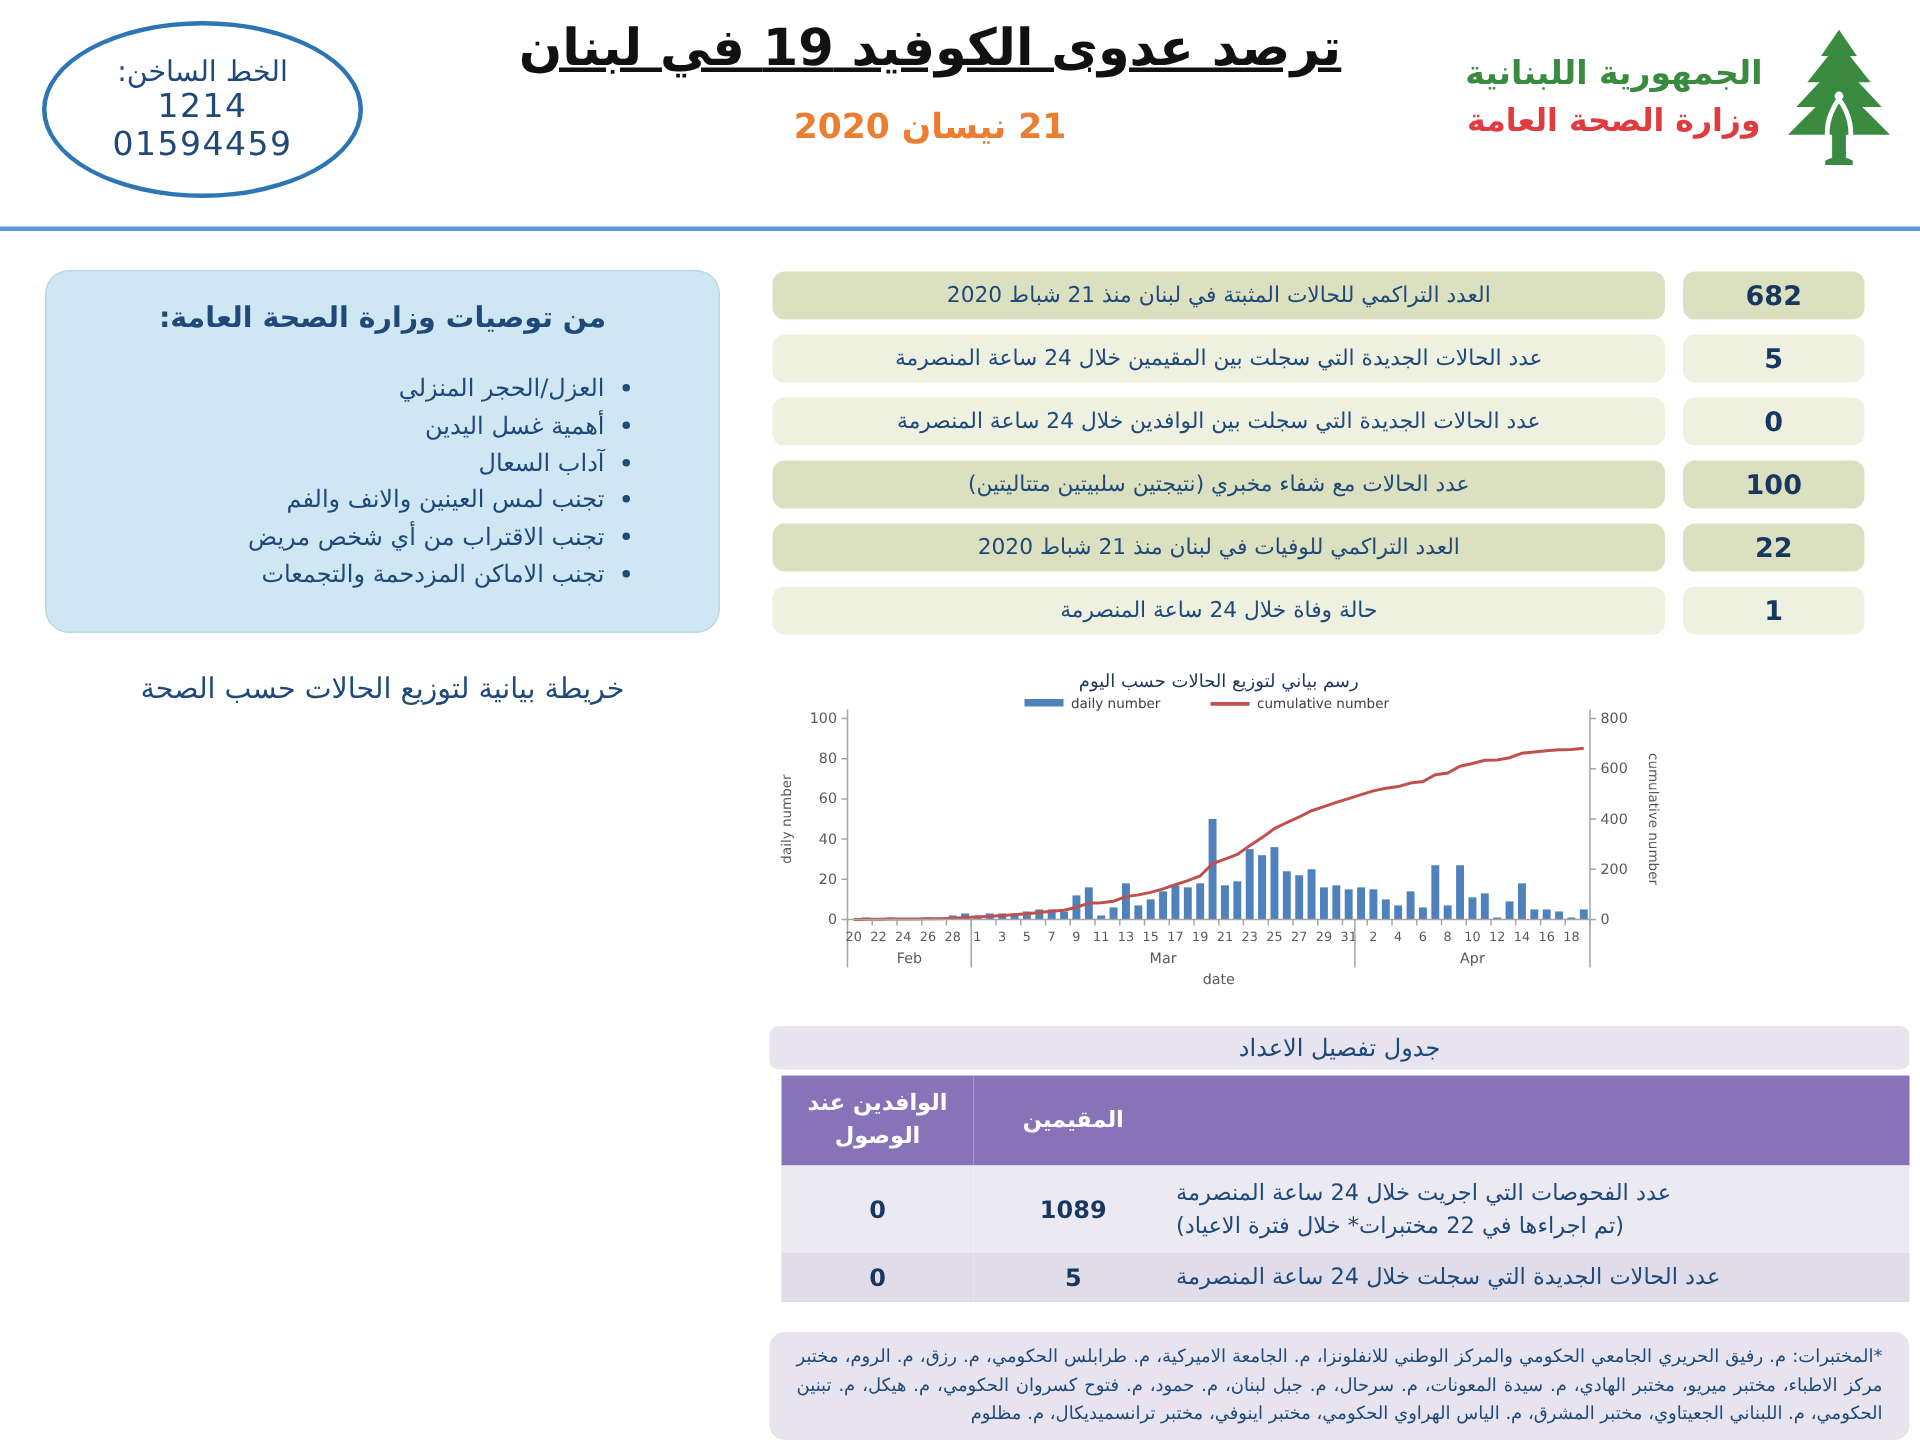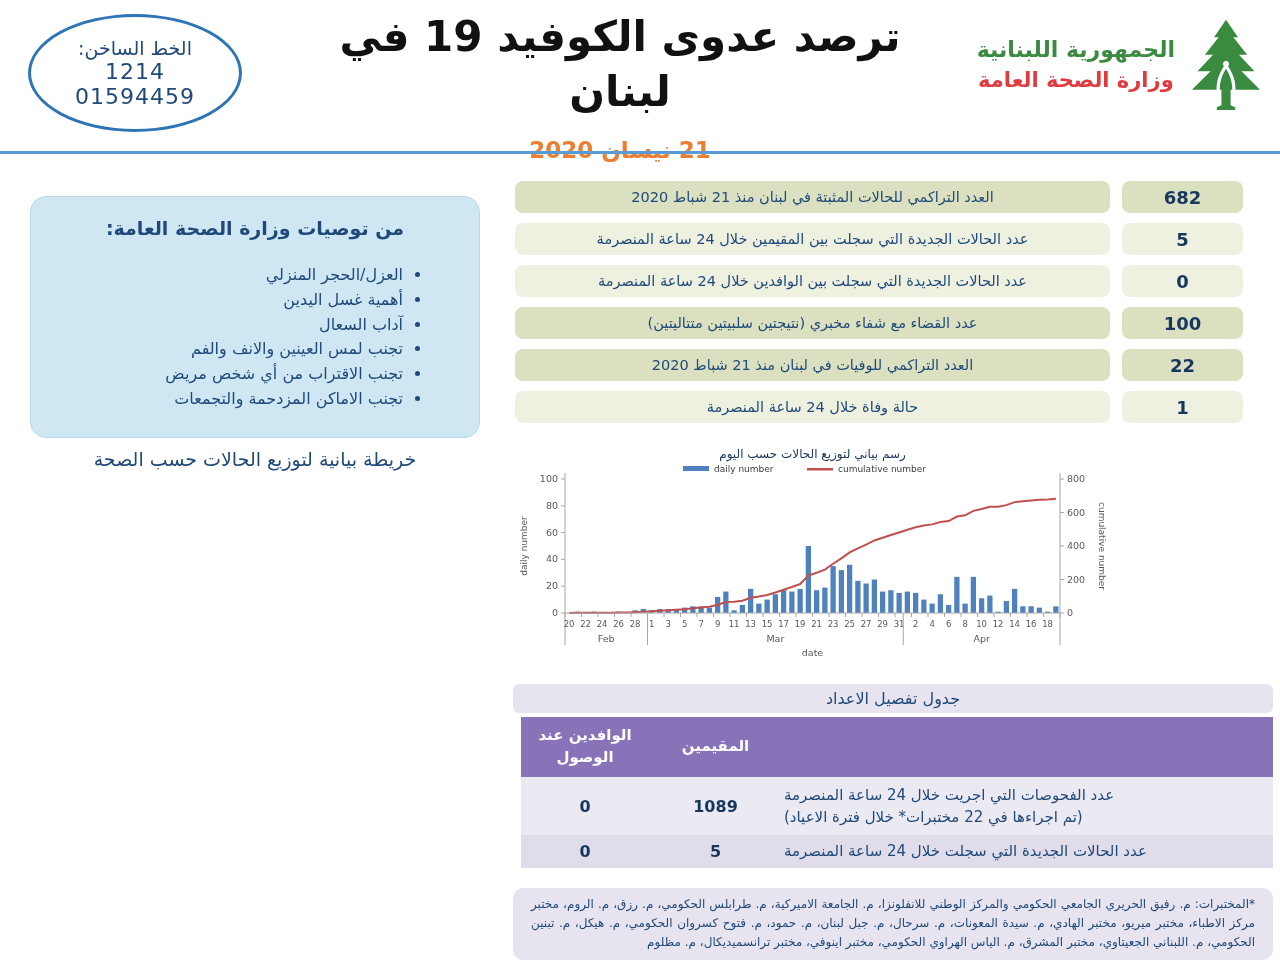--- a/index.html
+++ b/index.html
@@ -7,33 +7,33 @@
 
   
   .hotline { position:absolute; left:28px; top:14px; width:214px; height:118px;
     border:3px solid var(--oval-border,#2e75b6); border-radius:50%;
     display:flex; flex-direction:column; align-items:center; justify-content:center;
     color:var(--navy,#1f4979); text-align:center; }
   .hotline .lbl { font-size:19px; }
   .hotline .num { font-size:22px; letter-spacing:1px; }
 
   .title-block { position:absolute; left:300px; top:10px; width:640px; text-align:center; }
-  .title-block h1 { font-size:42px; font-weight:600; color:#111; direction:rtl; line-height:1.3; }
+  .title-block h1 { font-size:34px; font-weight:600; color:#111; direction:rtl; line-height:1.3;text-decoration:underline; }
   .title-block .rdate { margin-top:18px; font-size:23px; font-weight:bold; color:var(--orange,#ed7d31); direction:rtl; }
 
   .logo { position:absolute; left:950px; top:18px; width:315px; display:flex; align-items:center; justify-content:flex-end; gap:12px; }
   .logo-text { text-align:center; direction:rtl; }
   .logo-text .l1 { color:var(--green-logo,#3a8a40); font-size:22px; font-weight:bold; letter-spacing:1px; }
   .logo-text .l2 { color:var(--red-logo,#e03c3f); font-size:21px; font-weight:bold; letter-spacing:1px; margin-top:6px; }
   .cedar { width:78px; height:92px; }
 
   .header-rule { position:absolute; left:0; top:151px; width:1280px; height:3px; background:var(--rule,#5b9bd5); }
 
   
-  .reco-box { position:absolute; left:30px; top:196px; width:450px; height:242px;
+  .reco-box { position:absolute; left:30px; top:180px; width:450px; height:242px;
     background:var(--reco-bg,#cfe7f3); border:1px solid var(--reco-border,#b7d9ea); border-radius:16px;
     color:var(--navy,#1f4979); direction:rtl; padding:16px 28px; }
   .reco-box .rtitle { text-align:center; font-weight:bold; font-size:19px; margin-top:4px; }
   .reco-box ul { margin-top:24px; padding-right:48px; list-style:disc; font-size:16px; line-height:1.55; }
 
   .map-link { position:absolute; left:30px; top:448px; width:450px; text-align:center;
     color:var(--navy,#1f4979); font-size:19px; direction:rtl; cursor:pointer; }
 
   
   .stats { position:absolute; left:515px; top:181px; width:728px; display:flex; flex-direction:column; gap:10px; direction:rtl; }
@@ -124,21 +124,21 @@
   <div class="stat-row light">
     <div class="stat-num">5</div>
     <div class="stat-label">عدد الحالات الجديدة التي سجلت بين المقيمين خلال 24 ساعة المنصرمة</div>
   </div>
   <div class="stat-row light">
     <div class="stat-num">0</div>
     <div class="stat-label">عدد الحالات الجديدة التي سجلت بين الوافدين خلال 24 ساعة المنصرمة</div>
   </div>
   <div class="stat-row dark">
     <div class="stat-num">100</div>
-    <div class="stat-label">عدد القضاء مع شفاء مخبري (نتيجتين سلبيتين متتاليتين)</div>
+    <div class="stat-label">عدد الحالات مع شفاء مخبري (نتيجتين سلبيتين متتاليتين)</div>
   </div>
   <div class="stat-row dark">
     <div class="stat-num">22</div>
     <div class="stat-label">العدد التراكمي للوفيات في لبنان منذ 21 شباط 2020</div>
   </div>
   <div class="stat-row light">
     <div class="stat-num">1</div>
     <div class="stat-label">حالة وفاة خلال 24 ساعة المنصرمة</div>
   </div>
 </section>

